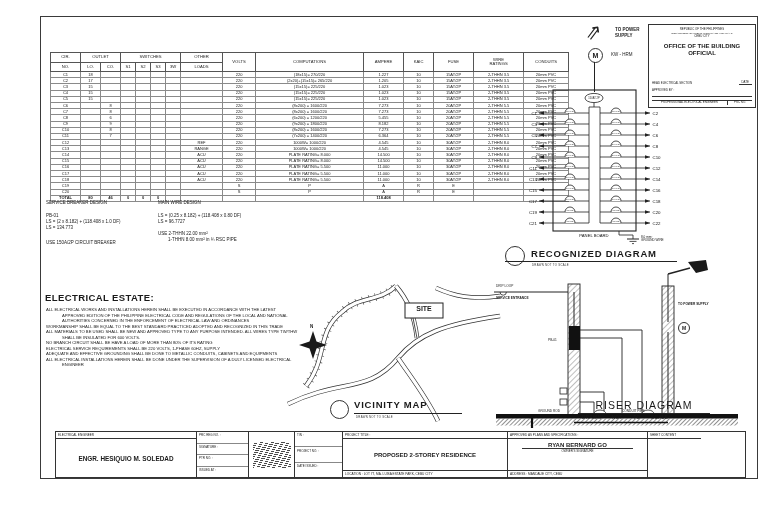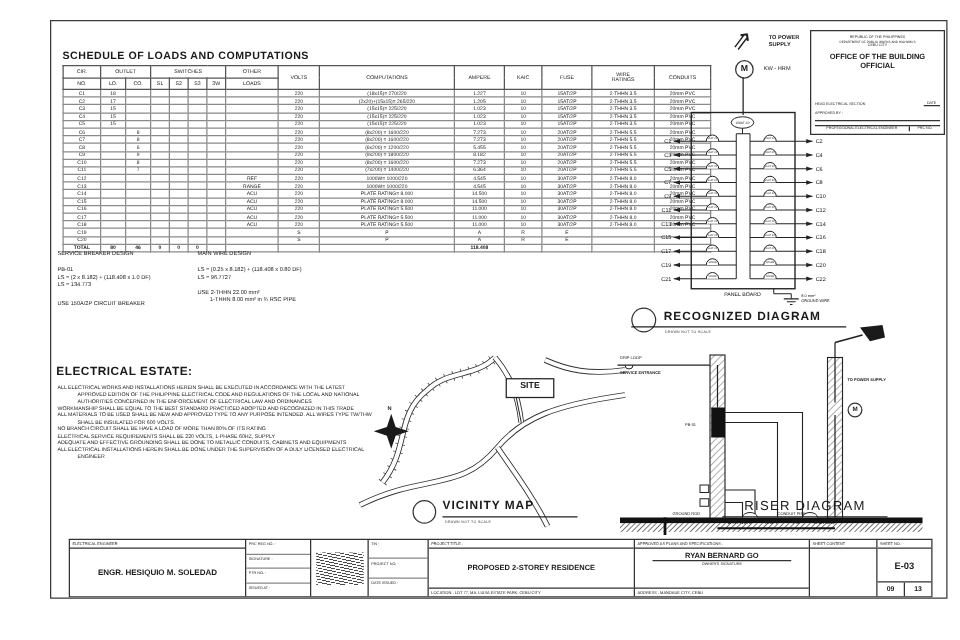--- a/index.html
+++ b/index.html
@@ -34,21 +34,20 @@
                    repeating-linear-gradient(100deg,#666 0 .5px,transparent .5px 3px);}
   .subnote{font-size:2.8px;letter-spacing:.3px;color:#333;}
 </style>
 </head>
 <body>
 
 <div id="stage">
 
   <div class="abs border-sheet" style="left:40px;top:16px;width:716px;height:461px;"></div>
 
-  <div class="abs h8" style="left:50px;top:39px;">SCHEDULE OF LOADS AND COMPUTATIONS</div>
 
   <table id="sched" class="abs" style="left:50px;top:52px;">
     <colgroup>
       <col style="width:30px">
         <col style="width:20px">
         <col style="width:20px">
       <col style="width:15px">
         <col style="width:15px">
         <col style="width:15px">
         <col style="width:15px">
@@ -756,22 +755,14 @@
       <div class="tb-head">APPROVED AS PLANS AND SPECIFICATIONS :</div>
       <div style="margin-top:3px;text-align:center;font-size:6px;font-weight:bold;border-bottom:.8px solid #333;margin-left:14px;margin-right:14px;">RYAN BERNARD GO</div>
       <div style="text-align:center;font-size:3px;">OWNER'S SIGNATURE</div>
       <div style="flex:1"></div>
       <div style="border-top:1px solid #333;font-size:3.2px;padding:1px 2px;text-align:left;">ADDRESS : MANDAUE CITY, CEBU</div>
     </div>
     <div class="tb-col" style="width:54px;">
       <div class="tb-head">SHEET CONTENT</div>
       <div style="flex:1"></div>
     </div>
-    <div class="tb-col" style="width:44px;">
-      <div class="tb-head">SHEET NO.</div>
-      <div style="flex:1;display:flex;align-items:center;justify-content:center;font-size:7.5px;font-weight:bold;">E-03</div>
-      <div style="border-top:1px solid #333;display:flex;height:11px;">
-        <span style="flex:1;border-right:1px solid #333;display:flex;align-items:center;justify-content:center;font-size:5.5px;font-weight:bold;">09</span>
-        <span style="flex:1;display:flex;align-items:center;justify-content:center;font-size:5.5px;font-weight:bold;">13</span>
-      </div>
-    </div>
   </div>
 </div>
 
 </body></html>

